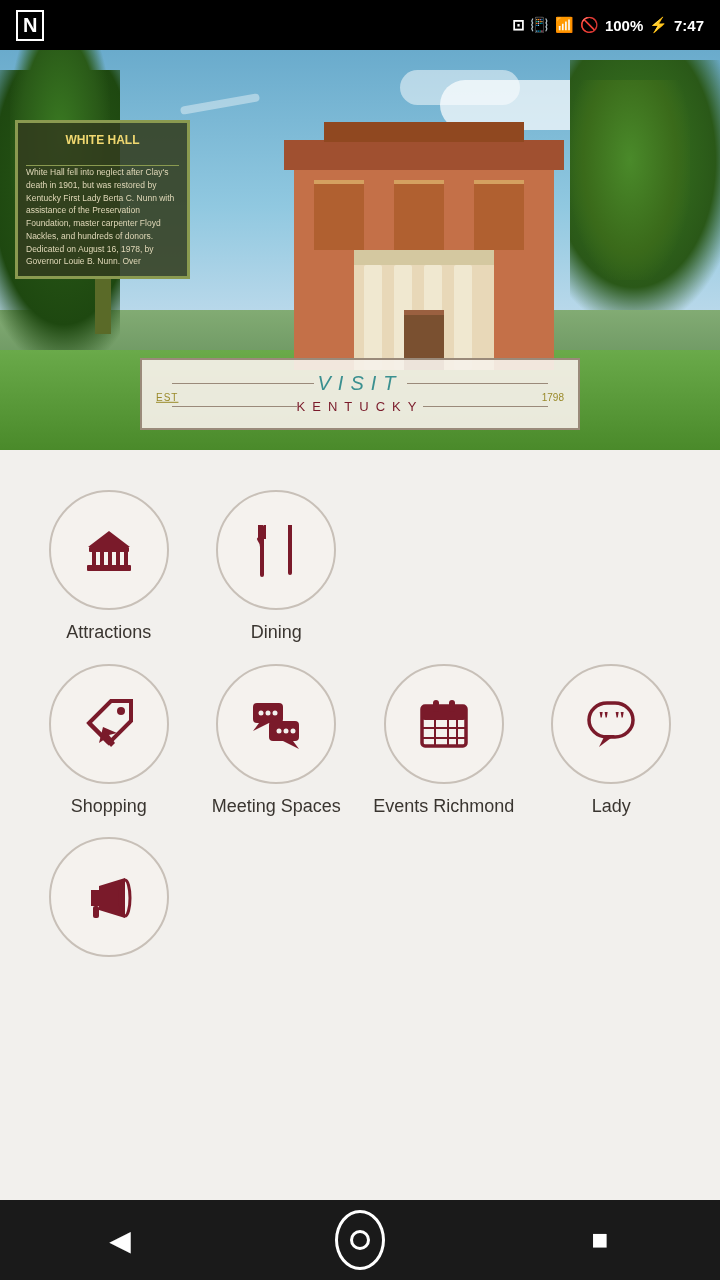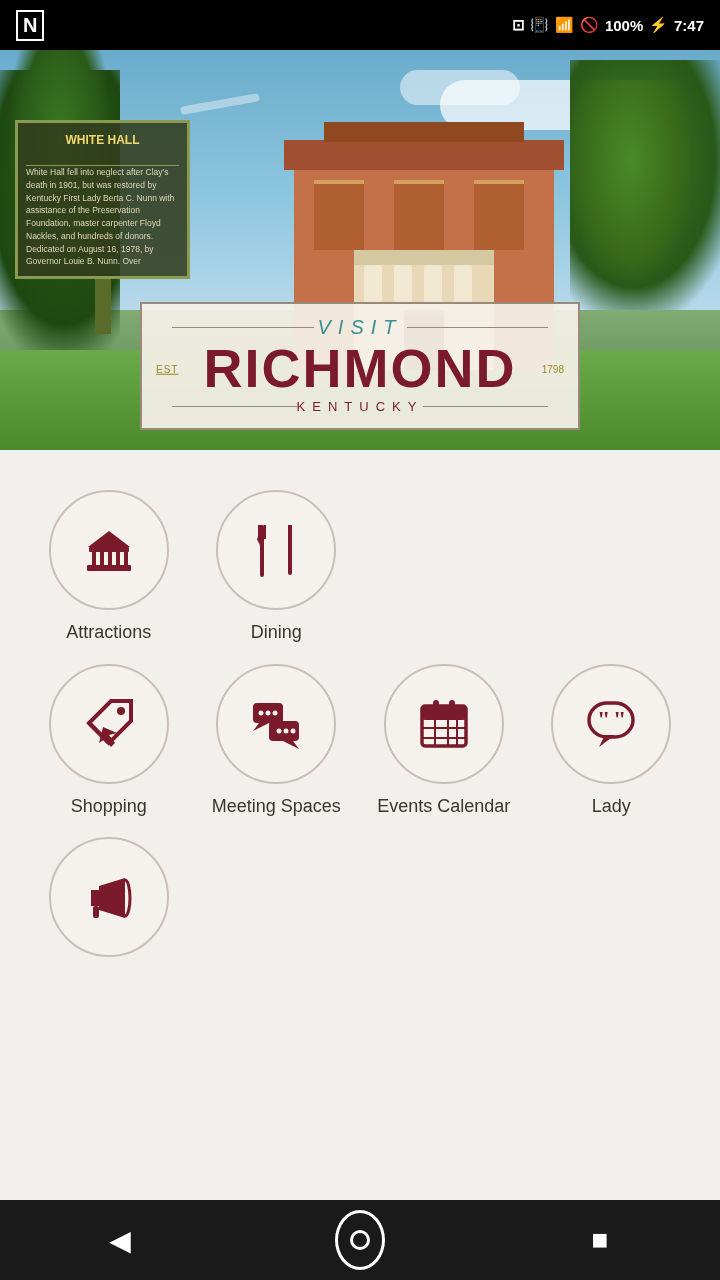--- a/index.html
+++ b/index.html
@@ -179,21 +179,20 @@
   </div>
 
   <div style="position:absolute;bottom:20px;left:50%;transform:translateX(-50%);width:440px;text-align:center;background:rgba(245,240,232,0.93);border:2px solid #9a8a7a;padding:12px 30px 14px;">
     <div style="position:absolute;left:14px;top:50%;transform:translateY(-20%);font-size:10px;color:#9a8a2a;letter-spacing:1px;text-decoration:underline;">EST</div>
     <div style="position:absolute;right:14px;top:50%;transform:translateY(-20%);font-size:10px;color:#9a8a2a;">1798</div>
     <div style="display:flex;align-items:center;gap:4px;justify-content:center;margin-bottom:2px;">
       <div style="flex:1;height:1px;background:#9a8a7a;"></div>
       <span style="font-size:20px;color:#3a9090;letter-spacing:7px;font-style:italic;">VISIT</span>
       <div style="flex:1;height:1px;background:#9a8a7a;"></div>
     </div>
-    <div style="font-size:54px;color:#7a1a2a;font-weight:900;letter-spacing:2px;line-height:1;">RICHMOND</div>
     <div style="display:flex;align-items:center;justify-content:center;margin-top:4px;">
       <div style="flex:1;height:1px;background:#9a8a7a;"></div>
       <span style="font-size:13px;color:#7a1a2a;letter-spacing:7px;">KENTUCKY</span>
       <div style="flex:1;height:1px;background:#9a8a7a;"></div>
     </div>
   </div>
 </div>
 
 <div class="menu-grid">
 
@@ -282,21 +281,21 @@
         <rect x="14" y="2" width="6" height="12" rx="3" fill="#7a1a2a"></rect>
         <rect x="30" y="2" width="6" height="12" rx="3" fill="#7a1a2a"></rect>
 
         <line x1="3" y1="30" x2="47" y2="30" stroke="#7a1a2a" stroke-width="2"></line>
         <line x1="3" y1="40" x2="47" y2="40" stroke="#7a1a2a" stroke-width="2"></line>
         <line x1="16" y1="22" x2="16" y2="48" stroke="#7a1a2a" stroke-width="2"></line>
         <line x1="29" y1="22" x2="29" y2="48" stroke="#7a1a2a" stroke-width="2"></line>
         <line x1="38" y1="22" x2="38" y2="48" stroke="#7a1a2a" stroke-width="2"></line>
       </svg>
     </div>
-    <span class="menu-label">Events Calendar</span>
+    <span class="menu-label">Events Richmond</span>
   </div>
 
   <div class="menu-item">
     <div class="menu-circle">
       <svg width="52" height="50" viewBox="0 0 52 50" fill="#7a1a2a">
 
         <rect x="4" y="4" width="44" height="34" rx="18" fill="none" stroke="#7a1a2a" stroke-width="3.5"></rect>
         <polygon points="20,36 14,48 30,36" fill="#7a1a2a"></polygon>
 
         <text x="12" y="28" font-size="24" fill="#7a1a2a" font-family="serif" font-weight="bold">"</text>

